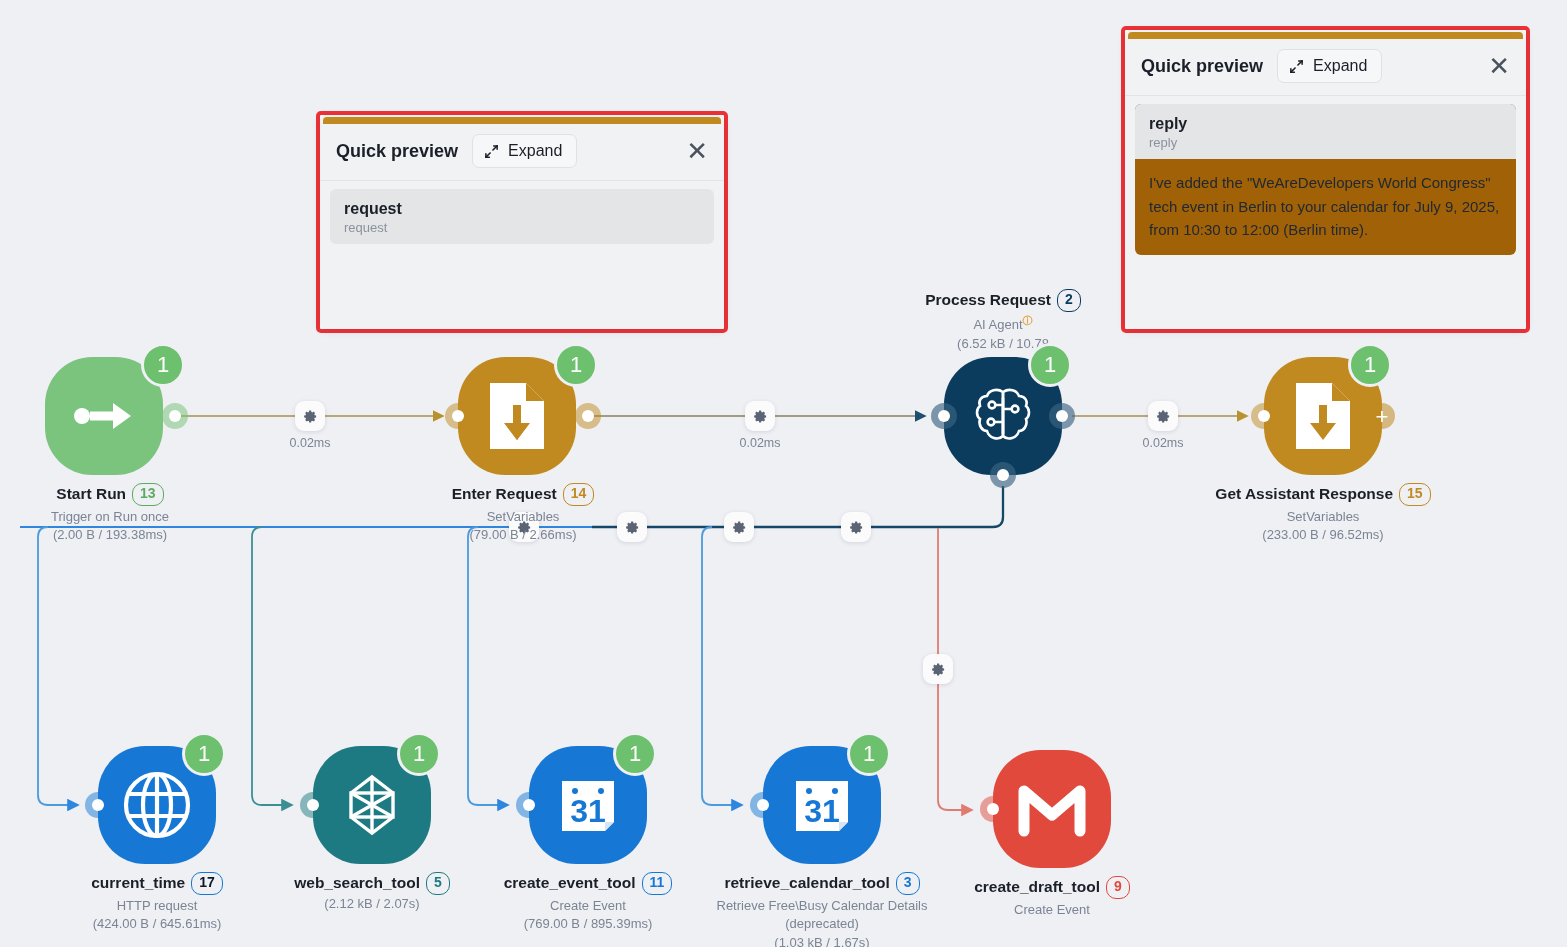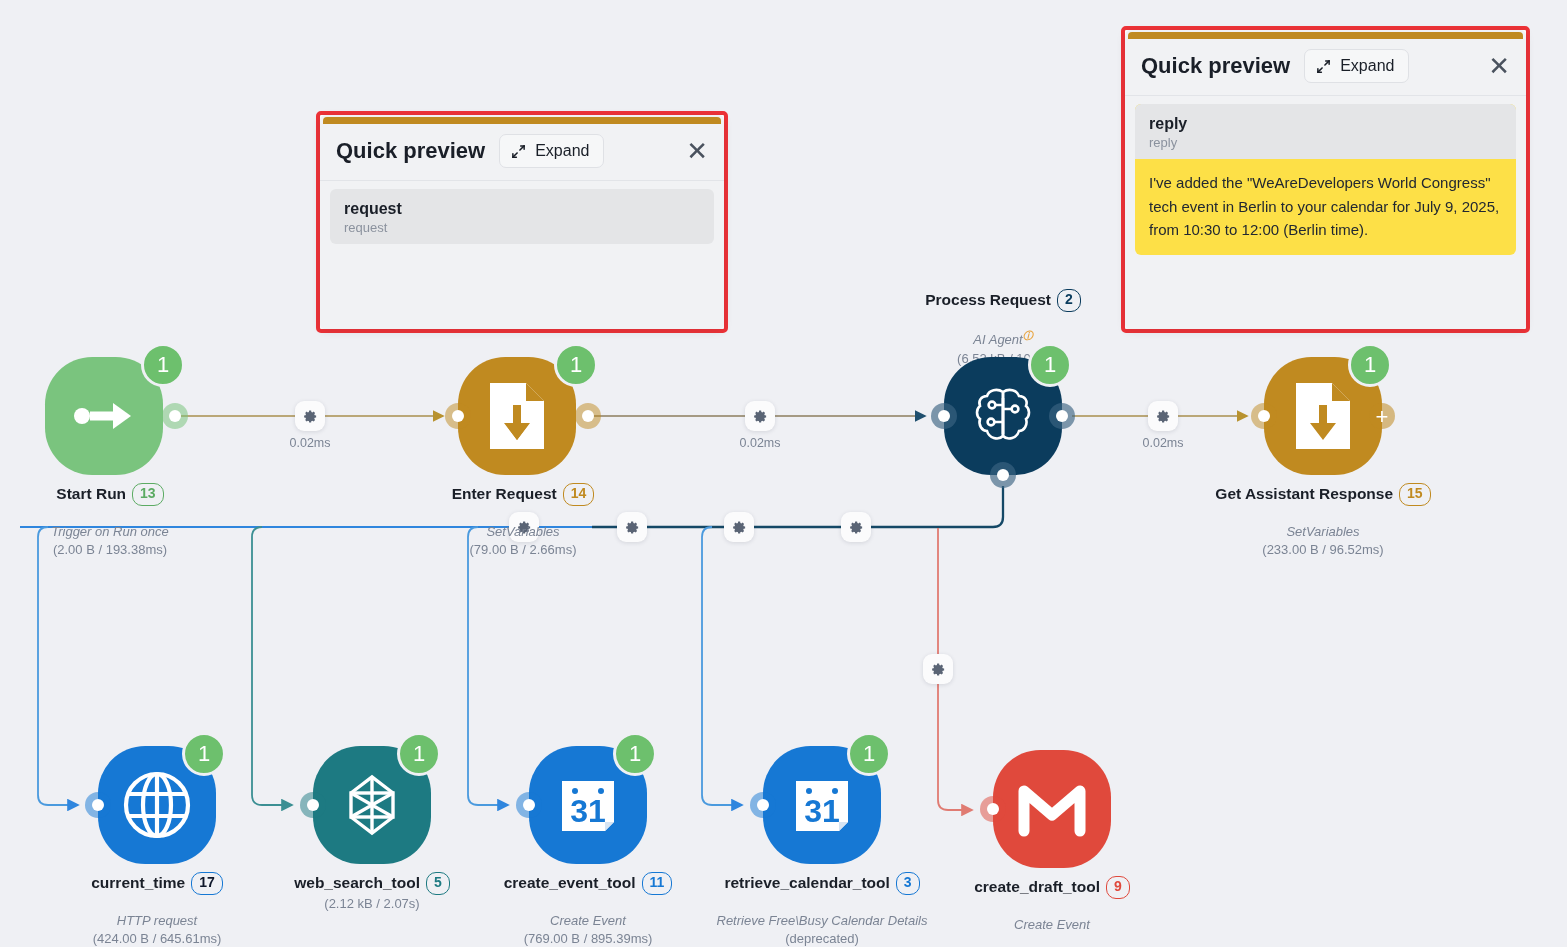--- a/index.html
+++ b/index.html
@@ -54,21 +54,21 @@
   }
   .node-num {
     display: inline-block; vertical-align: middle;
     margin-left: 6px;
     font-size: 14px; font-weight: bold;
     padding: 1px 7px 2px 7px;
     border-radius: 10px;
     line-height: 1.25;
   }
   .node-sub {
-    font-size: 13px; color: #7b8494; margin-top: 17px; line-height: 1.45; font-style: italic;
+    font-size: 13px; color: #7b8494; margin-top: 2px; line-height: 1.45;
   }
   .node-sub2 { font-size: 13px; color: #7b8494; line-height: 1.45; }
   .warn-dot {
     display: inline-block;
     font-size: 10px;
     color: #e8a33d;
     vertical-align: super;
     font-weight: bold;
   }
 
@@ -117,41 +117,41 @@
     height: 100%;
     box-shadow: 0 2px 10px rgba(20,30,50,0.10);
   }
   .qp-accent { height: 7px; background: #c08a20; border-radius: 4px 4px 0 0; margin: 2px 3px 0 3px;}
   .qp-head {
     display: flex; align-items: center;
     padding: 10px 14px 12px 16px;
     border-bottom: 1px solid #e2e4e8;
     background: #f1f2f4;
   }
-  .qp-title { font-size: 22px; font-weight: bold; color: #1a1f28; }
+  .qp-title { font-size: 18px; font-weight: bold; color: #1a1f28; }
   .qp-expand {
     margin-left: 14px;
     background: #f6f7f8;
     border: 1px solid #dfe1e5;
     border-radius: 7px;
     padding: 7px 14px 7px 11px;
     display: flex; align-items: center; gap: 9px;
     font-size: 16px; color: #1a1f28;
     cursor: pointer;
   }
   .qp-expand svg { width: 15px; height: 15px; }
   .qp-close {
     margin-left: auto;
     color: #4a525e;
     font-size: 26px; font-weight: 300; line-height: 1;
     cursor: pointer;
     padding: 0 2px;
   }
   .qp-body { padding: 8px 10px 10px 10px; background: #f1f2f4;}
-  .qp-card { background: #fde047; border-radius: 6px; overflow: hidden; }
+  .qp-card { background: #a16207; border-radius: 6px; overflow: hidden; }
   .qp-card-head { padding: 10px 14px 9px 14px; background: #e4e5e7; }
   .qp-key { font-size: 16px; font-weight: bold; color: #1a1f28; line-height:1.2;}
   .qp-keysub { font-size: 13px; color: #8b929e; margin-top: 2px; }
   .qp-text { padding: 12px 14px 14px 14px; font-size: 15px; color: #222831; line-height: 1.56; }
   .qp-text p { margin: 0; }
   .qp-text p + p { margin-top: 15px; }
 </style>
 </head>
 <body>
 

